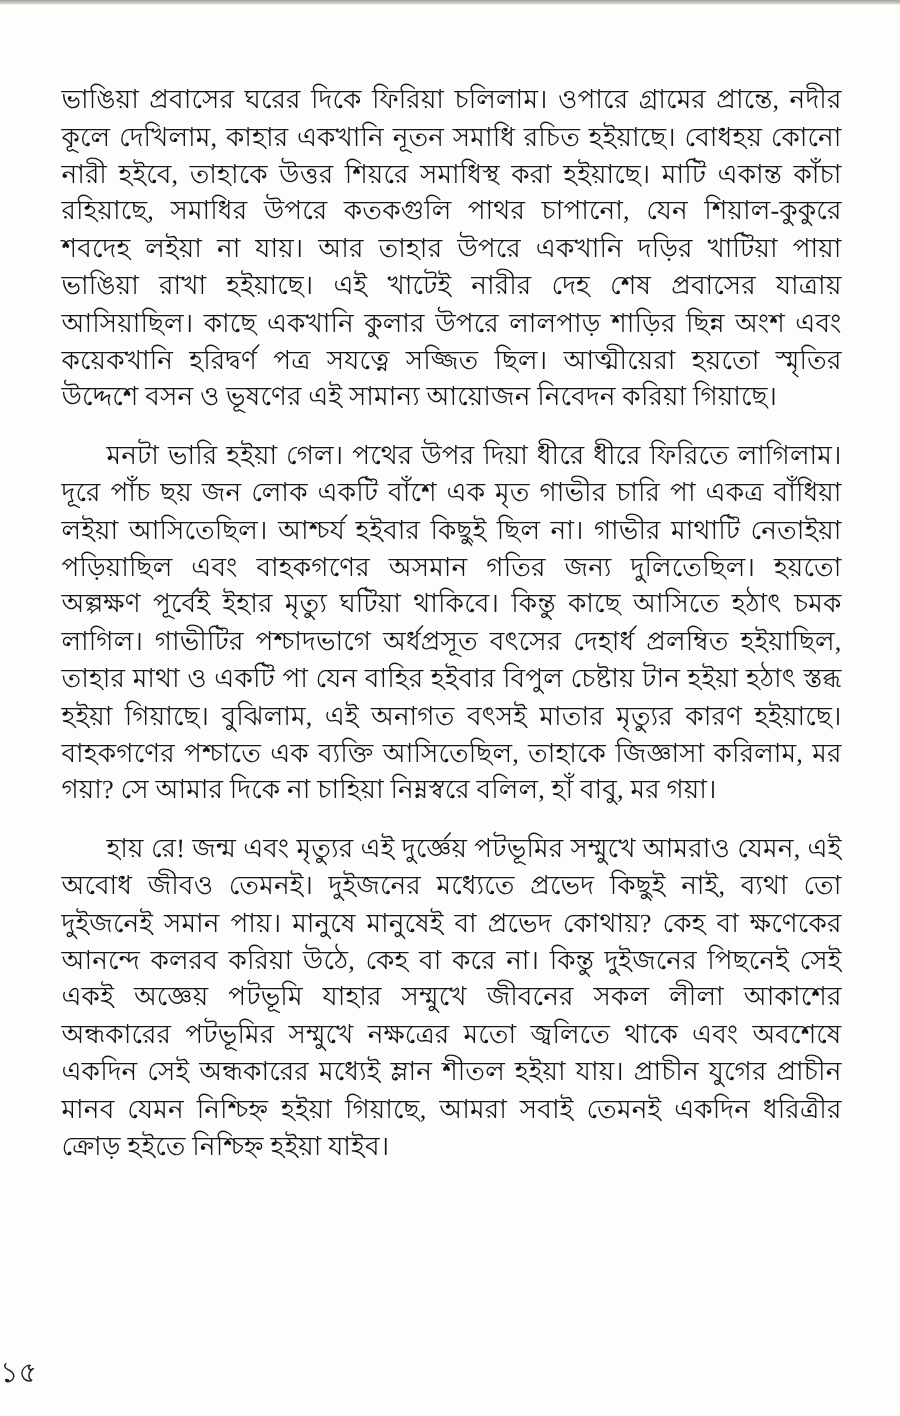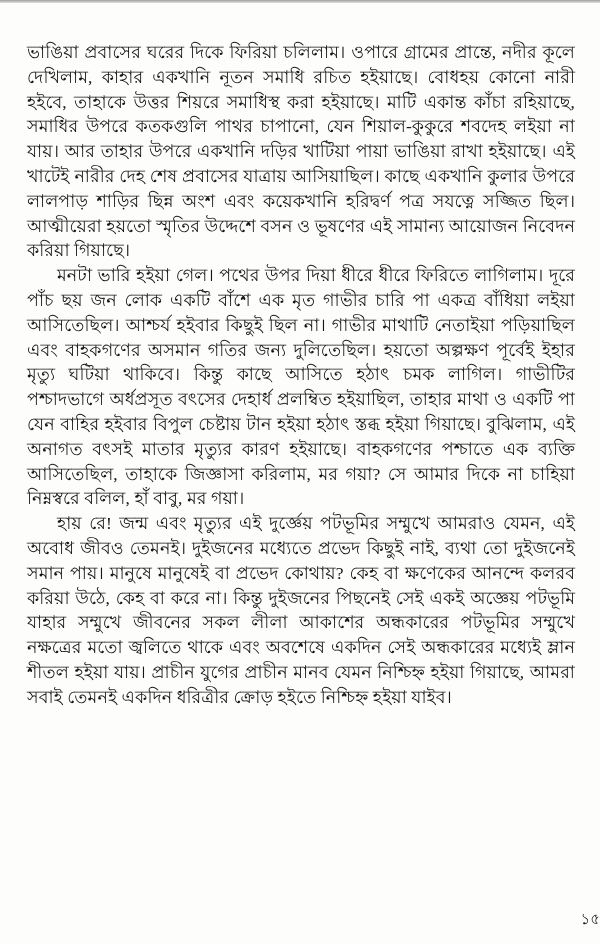--- a/index.html
+++ b/index.html
@@ -32,42 +32,42 @@
     position: absolute;
     top: 40px;
     left: 27px;
     right: 25px;
     font-size: 17.5px;
     line-height: 24.8px;
     text-align: justify;
     letter-spacing: 0.1px;
   }
   .text-block p {
-    margin: 0;
+    margin: 14px;
     padding: 0;
     font-family: Liberation Serif, serif;
   }
   .text-block p.indented {
     text-indent: 30px;
   }
   .attribution {
     position: absolute;
     top: 688px;
     right: 32px;
     font-size: 17.5px;
     line-height: 24px;
     text-align: right;
   }
   .page-number {
     position: absolute;
     bottom: 12px;
     left: 0;
     right: 0;
-    text-align: right;
-    font-size: 15px;
+    text-align: left;
+    font-size: 19px;
     color: #1c1c1c;
   }
 </style>
 </head>
 <body>
 
 <div class="page">
 
   <div class="page-top-edge"></div>
 

